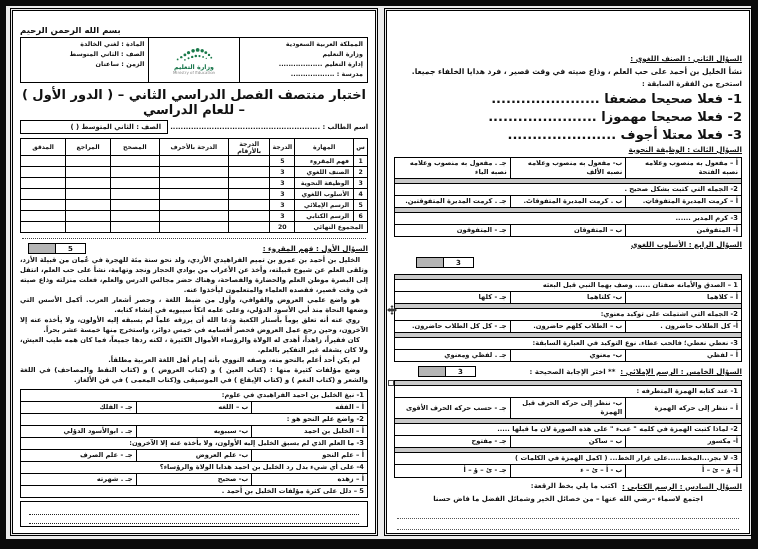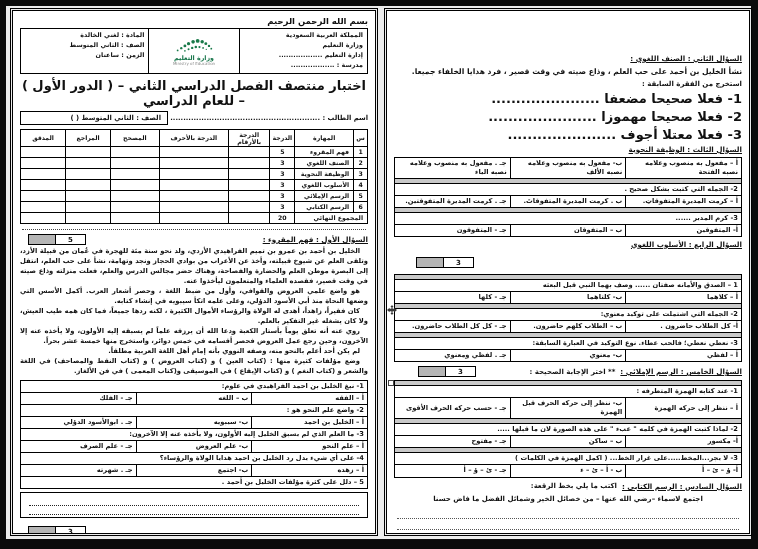--- a/index.html
+++ b/index.html
@@ -4,21 +4,21 @@
 <style>
   *{margin:0;padding:0;box-sizing:border-box}
   html,body{width:758px;height:549px;overflow:hidden}
   body{background:#0b0b0b;position:relative;font-family:"DejaVu Sans",sans-serif}
   .scan-inner{position:absolute;left:6px;top:6px;width:745px;height:533px;background:#ececec}
   .page{position:absolute;top:10px;width:364px;height:524px;background:#fff;border:1px solid #000;
         outline:1.5px solid #000;outline-offset:1px;direction:rtl;color:#111;font-weight:700;
         padding:3px 7px;overflow:hidden}
   #p1{left:12px}#p2{left:386px}
   table{border-collapse:collapse;width:100%}
-  .basmala{text-align:right;font-size:8.5px;margin-top:2px;letter-spacing:.5px}
+  .basmala{text-align:left;font-size:8.5px;margin-top:11px;letter-spacing:.5px}
   .hdr{margin-top:2px}
   .hdr td{border:1px solid #000;font-size:6.4px;vertical-align:top;padding:2px 4px;line-height:1.55}
   .hdr-m{text-align:center;vertical-align:middle!important}
   .logo-svg{width:46px;height:20px;display:block;margin:0 auto}
   .logo-t{color:#17754a;font-size:6.3px;line-height:1.1}
   .logo-s{color:#8a8a8a;font-size:4px;font-weight:400;line-height:1.2}
   .exam-title{text-align:center;font-size:13px;margin-top:4px}
   .student-row{display:flex;align-items:stretch;margin-top:3px;font-size:6.8px}
   .st-name{flex:1;padding-top:3px}
   .st-class{border:1px solid #000;width:148px;padding:2px 6px}
@@ -220,22 +220,22 @@
     <span class="spacer"></span>
     <span class="scorebox sb-q1">
         <i class="sb-g"></i>
         <i class="sb-v">5</i>
       </span>
   </div>
 
   <div class="passage">
     <p>الخليل بن أحمد بن عمرو بن تميم الفراهيدي الأزدي، ولد نحو سنة مئة للهجرة في عُمان من قبيلة الأزد، وتلقى العلم عن شيوخ قبيلته، وأخذ عن الأعراب من بوادي الحجاز ونجد وتهامة، نشأ على حب العلم، انتقل إلى البصرة موطن العلم والحضارة والفصاحة، وهناك حضر مجالس الدرس والعلم، فعلت منزلته وذاع صيته في وقت قصير، فقصده العلماء والمتعلمون ليأخذوا عنه.</p>
     <p>هو واضع علمي العروض والقوافي، وأول من ضبط اللغة ، وحصر أشعار العرب. أكمل الأسس التي وضعها النحاة منذ أبي الأسود الدؤلي، وعلى علمه اتكأ سيبويه في إنشاء كتابه.</p>
+    <p>روي عنه أنه تعلق يوماً بأستار الكعبة ودعا الله أن يرزقه علماً لم يسبقه إليه الأولون، ولا يأخذه عنه إلا الآخرون، وحين رجع عمل العروض فحصر أقسامه في خمس دوائر، واستخرج منها خمسة عشر بحراً.</p>
     <p>كان فقيراً، زاهداً، أهدى له الولاة والرؤساء الأموال الكثيرة ، لكنه ردها جميعاً، فما كان همه طيب العيش، ولا كان يشغله غير التفكير بالعلم.</p>
-    <p>روي عنه أنه تعلق يوماً بأستار الكعبة ودعا الله أن يرزقه علماً لم يسبقه إليه الأولون، ولا يأخذه عنه إلا الآخرون، وحين رجع عمل العروض فحصر أقسامه في خمس دوائر، واستخرج منها خمسة عشر بحراً.</p>
     <p>لم يكن أحد أعلم بالنحو منه، وصفه النووي بأنه إمام أهل اللغة العربية مطلقاً.</p>
     <p>وضع مؤلفات كثيرة منها : (كتاب العين ) و (كتاب العروض ) و (كتاب النقط والمصاحف) في اللغة والشعر و (كتاب النغم ) و (كتاب الإيقاع ) في الموسيقى و(كتاب المعمى ) في فن الألغاز.</p>
   </div>
 
   <table class="mcq">
     <tbody>
         <tr class="mq">
           <td colspan="3">1- نبغ الخليل بن احمد الفراهيدي في علوم:</td>
         </tr>
     <tr class="mo">
@@ -257,21 +257,21 @@
     <tr class="mo">
           <td>أ – علم النحو</td>
           <td>ب- علم العروض</td>
           <td>جـ - علم الصرف</td>
         </tr>
     <tr class="mq">
           <td colspan="3">4- على أي شيء يدل رد الخليل بن احمد هدايا الولاة والرؤساء؟</td>
         </tr>
     <tr class="mo">
           <td>أ – زهده</td>
-          <td>ب- اجتمع</td>
+          <td>ب- صحيح</td>
           <td>جـ . شهرته</td>
         </tr>
     <tr class="mq">
           <td colspan="3">5 – دلل على كثرة مؤلفات الخليل بن أحمد .</td>
         </tr>
   </tbody>
     </table>
 
   <div class="answer-box">
     <div class="dotline"></div>

